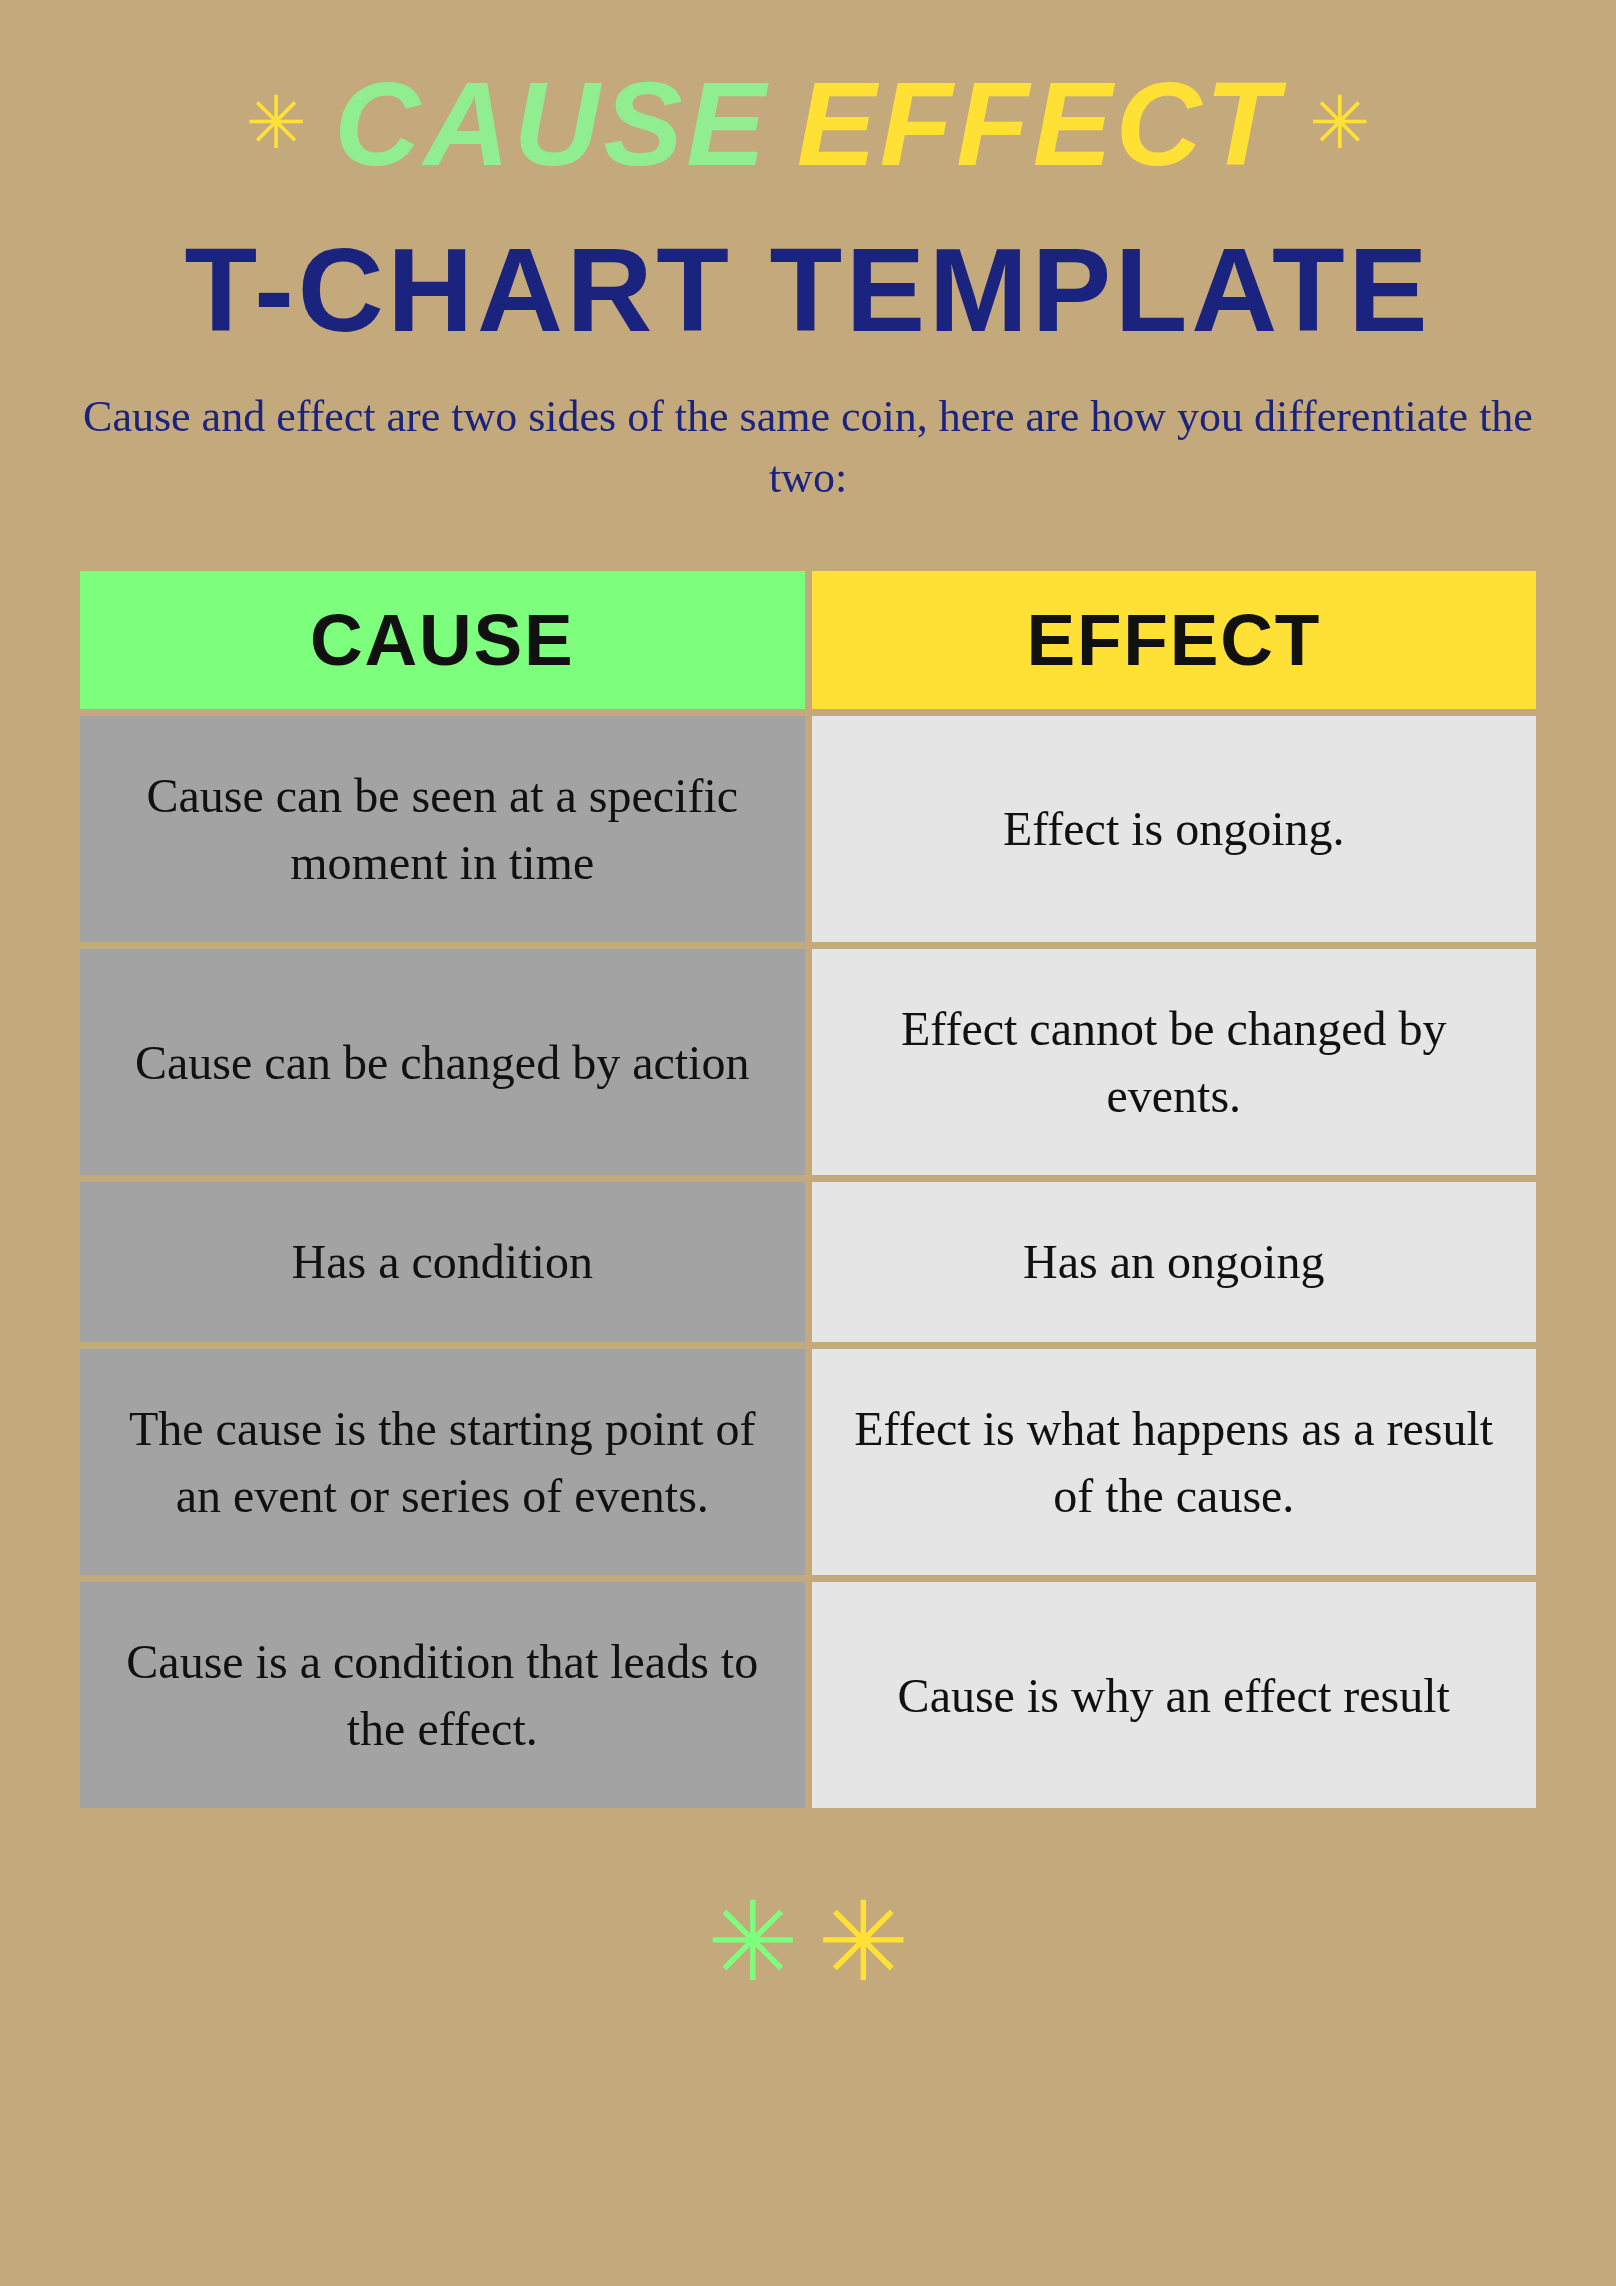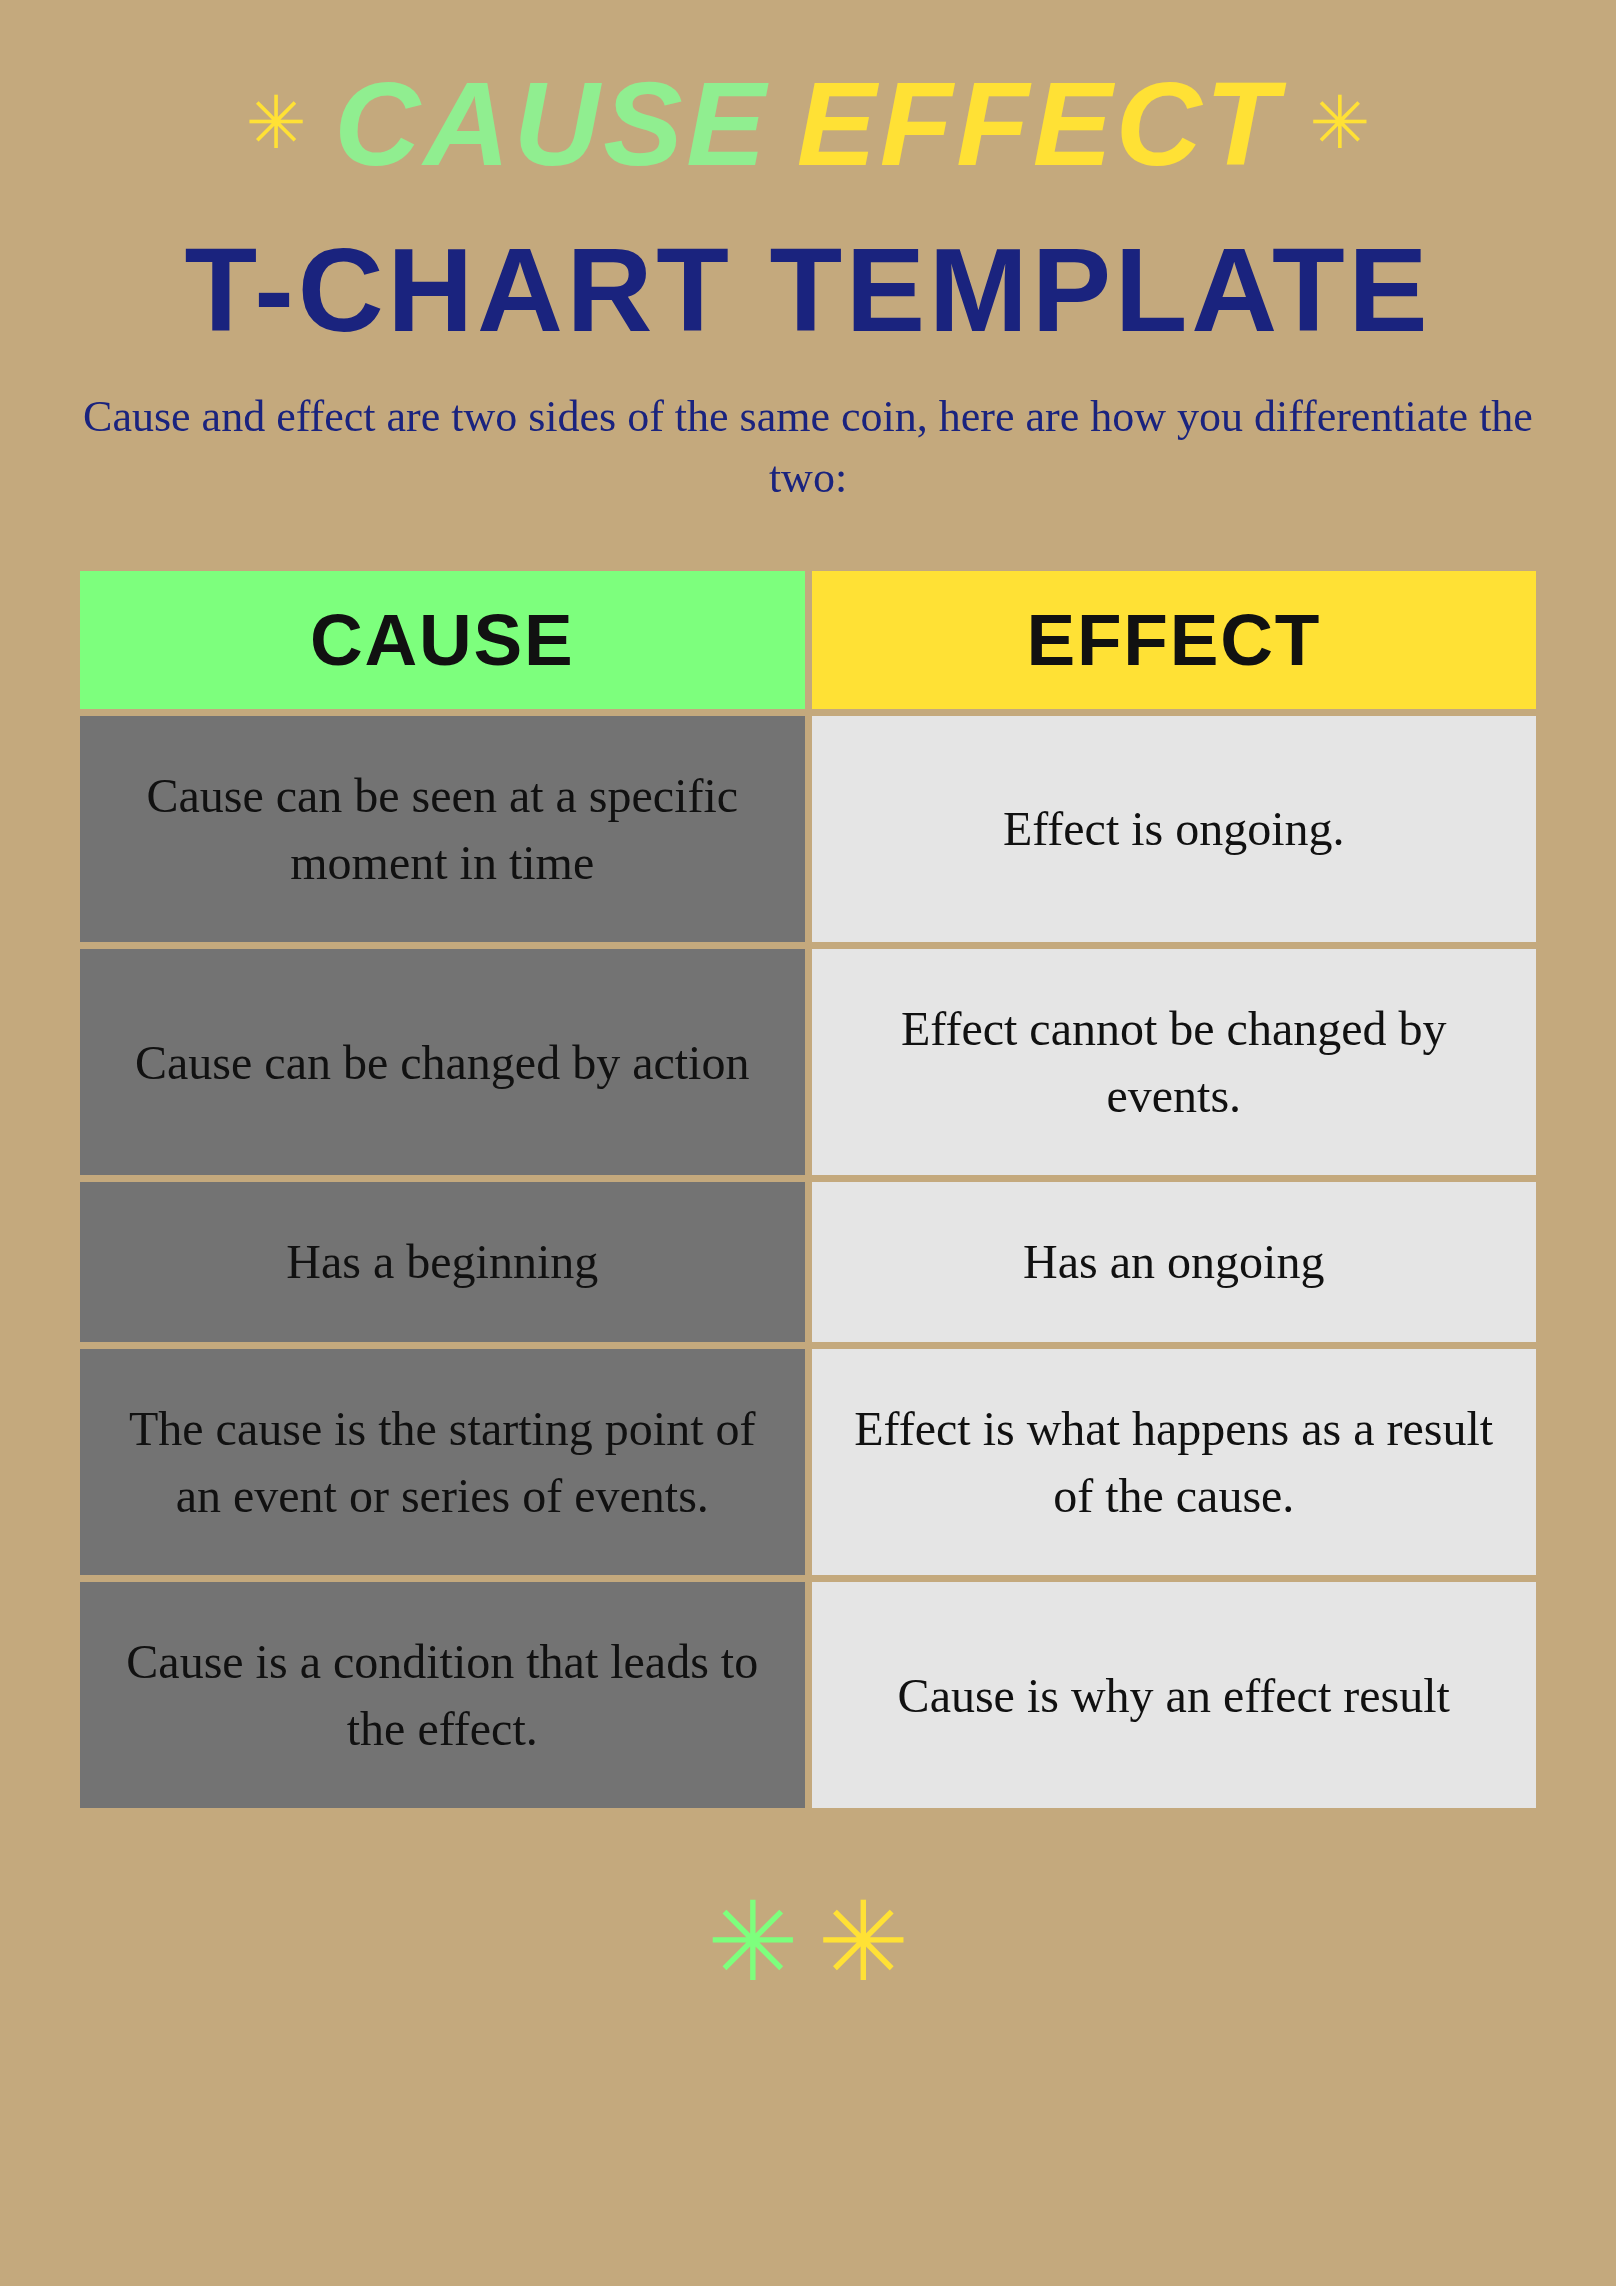--- a/index.html
+++ b/index.html
@@ -118,21 +118,21 @@
       font-size: 48px;
       text-align: center;
       padding: 46px 37px;
       font-family: Georgia, serif;
       line-height: 1.4;
       vertical-align: middle;
       border: none;
     }
 
     .td-cause {
-      background-color: #737373;
+      background-color: #a3a3a3;
       color: #111;
     }
 
     .td-effect {
       background-color: #e5e5e5;
       color: #111;
     }
 
     
     .bottom-stars {
@@ -194,21 +194,21 @@
     <tbody id="table-body">
     <tr>
           <td class="td-cause">Cause can be seen at a specific moment in time</td>
           <td class="td-effect">Effect is ongoing.</td>
         </tr>
         <tr>
           <td class="td-cause">Cause can be changed by action</td>
           <td class="td-effect">Effect cannot be changed by events.</td>
         </tr>
         <tr>
-          <td class="td-cause">Has a beginning</td>
+          <td class="td-cause">Has a condition</td>
           <td class="td-effect">Has an ongoing</td>
         </tr>
         <tr>
           <td class="td-cause">The cause is the starting point of an event or series of events.</td>
           <td class="td-effect">Effect is what happens as a result of the cause.</td>
         </tr>
         <tr>
           <td class="td-cause">Cause is a condition that leads to the effect.</td>
           <td class="td-effect">Cause is why an effect result</td>
         </tr>

